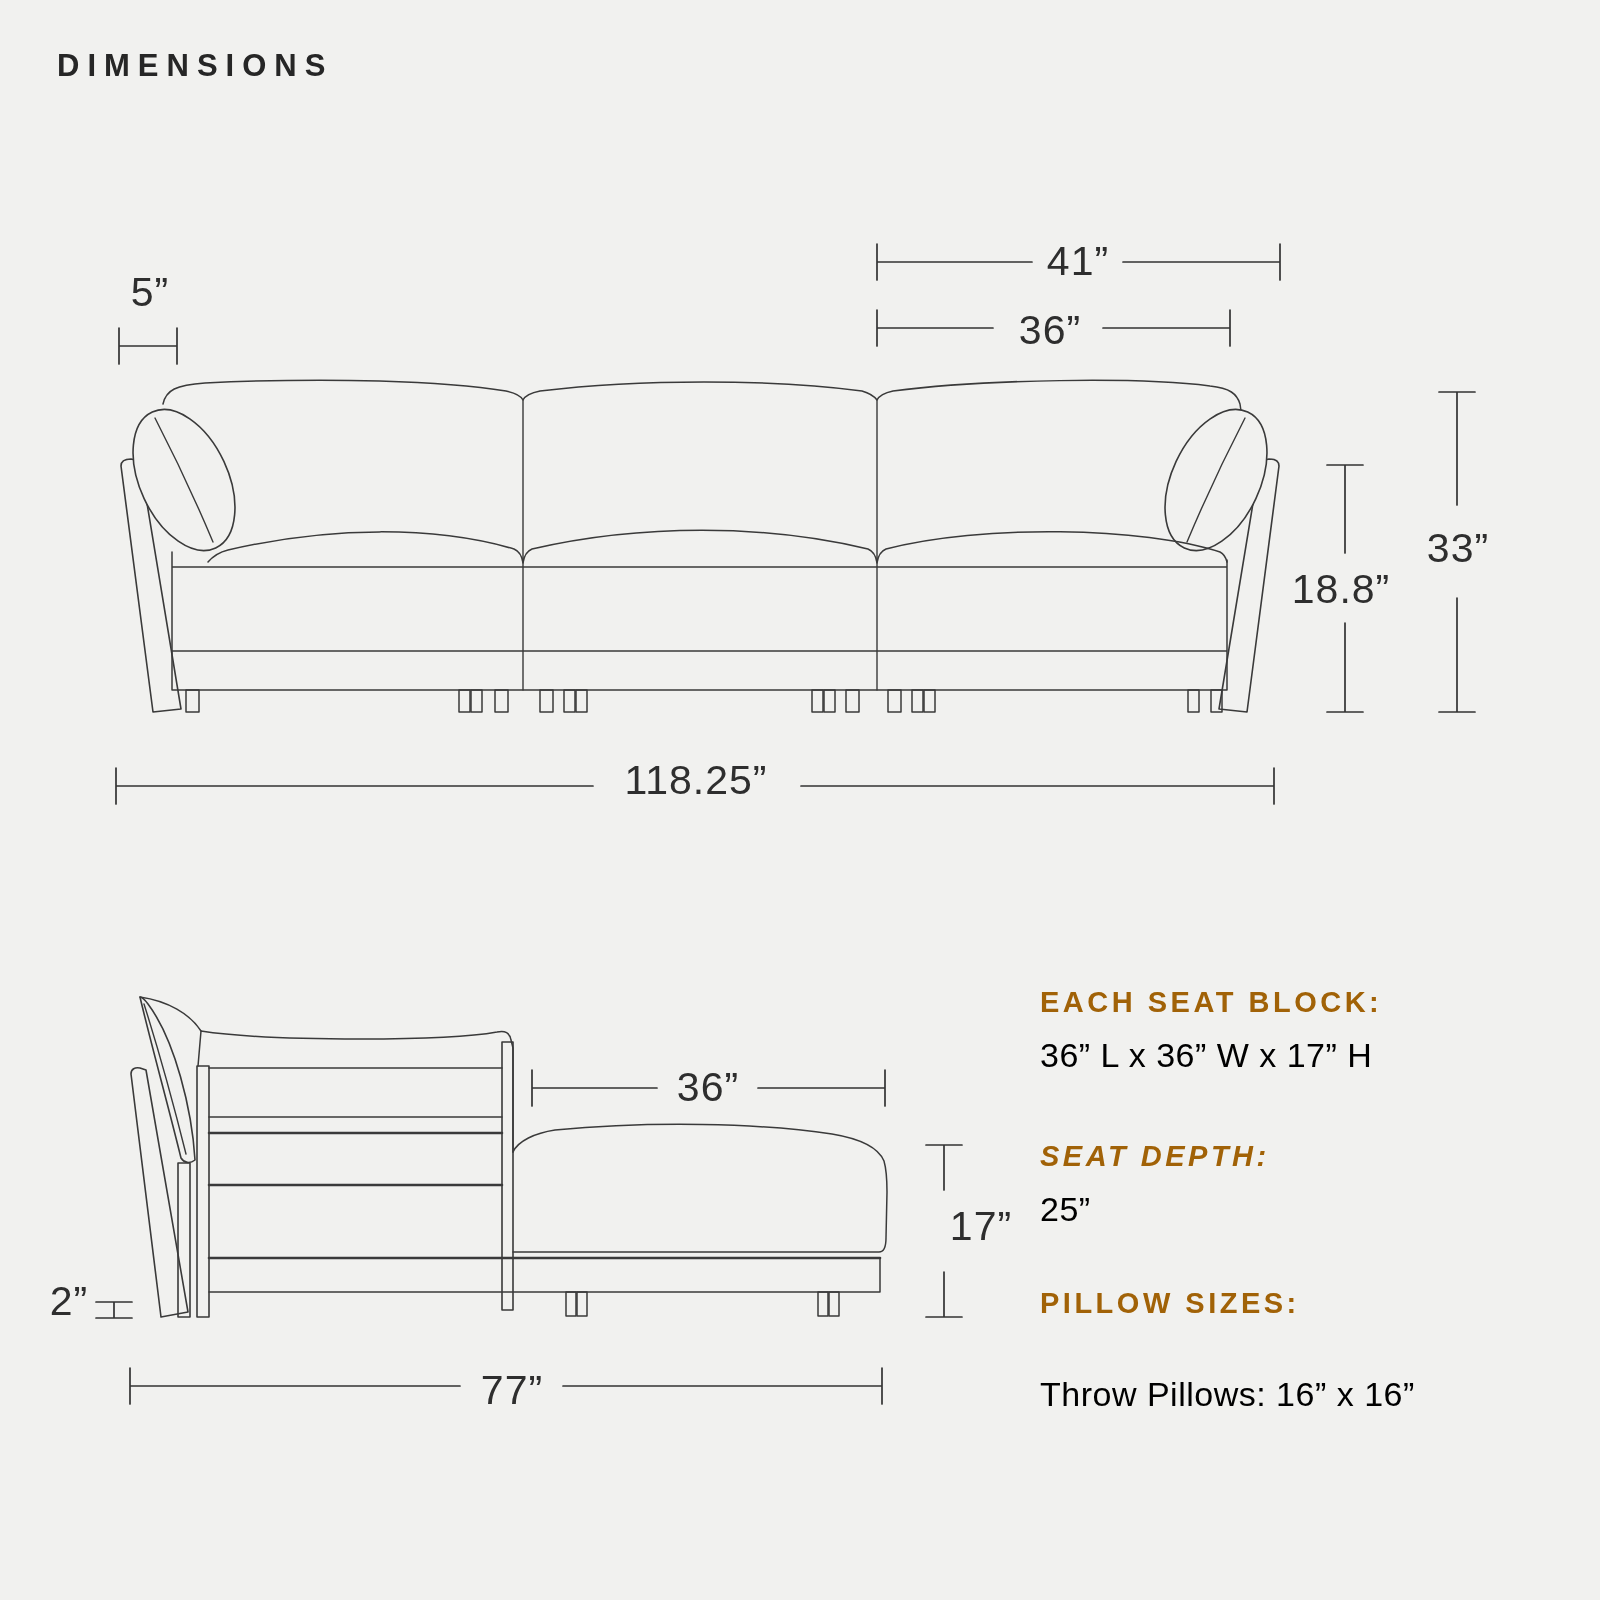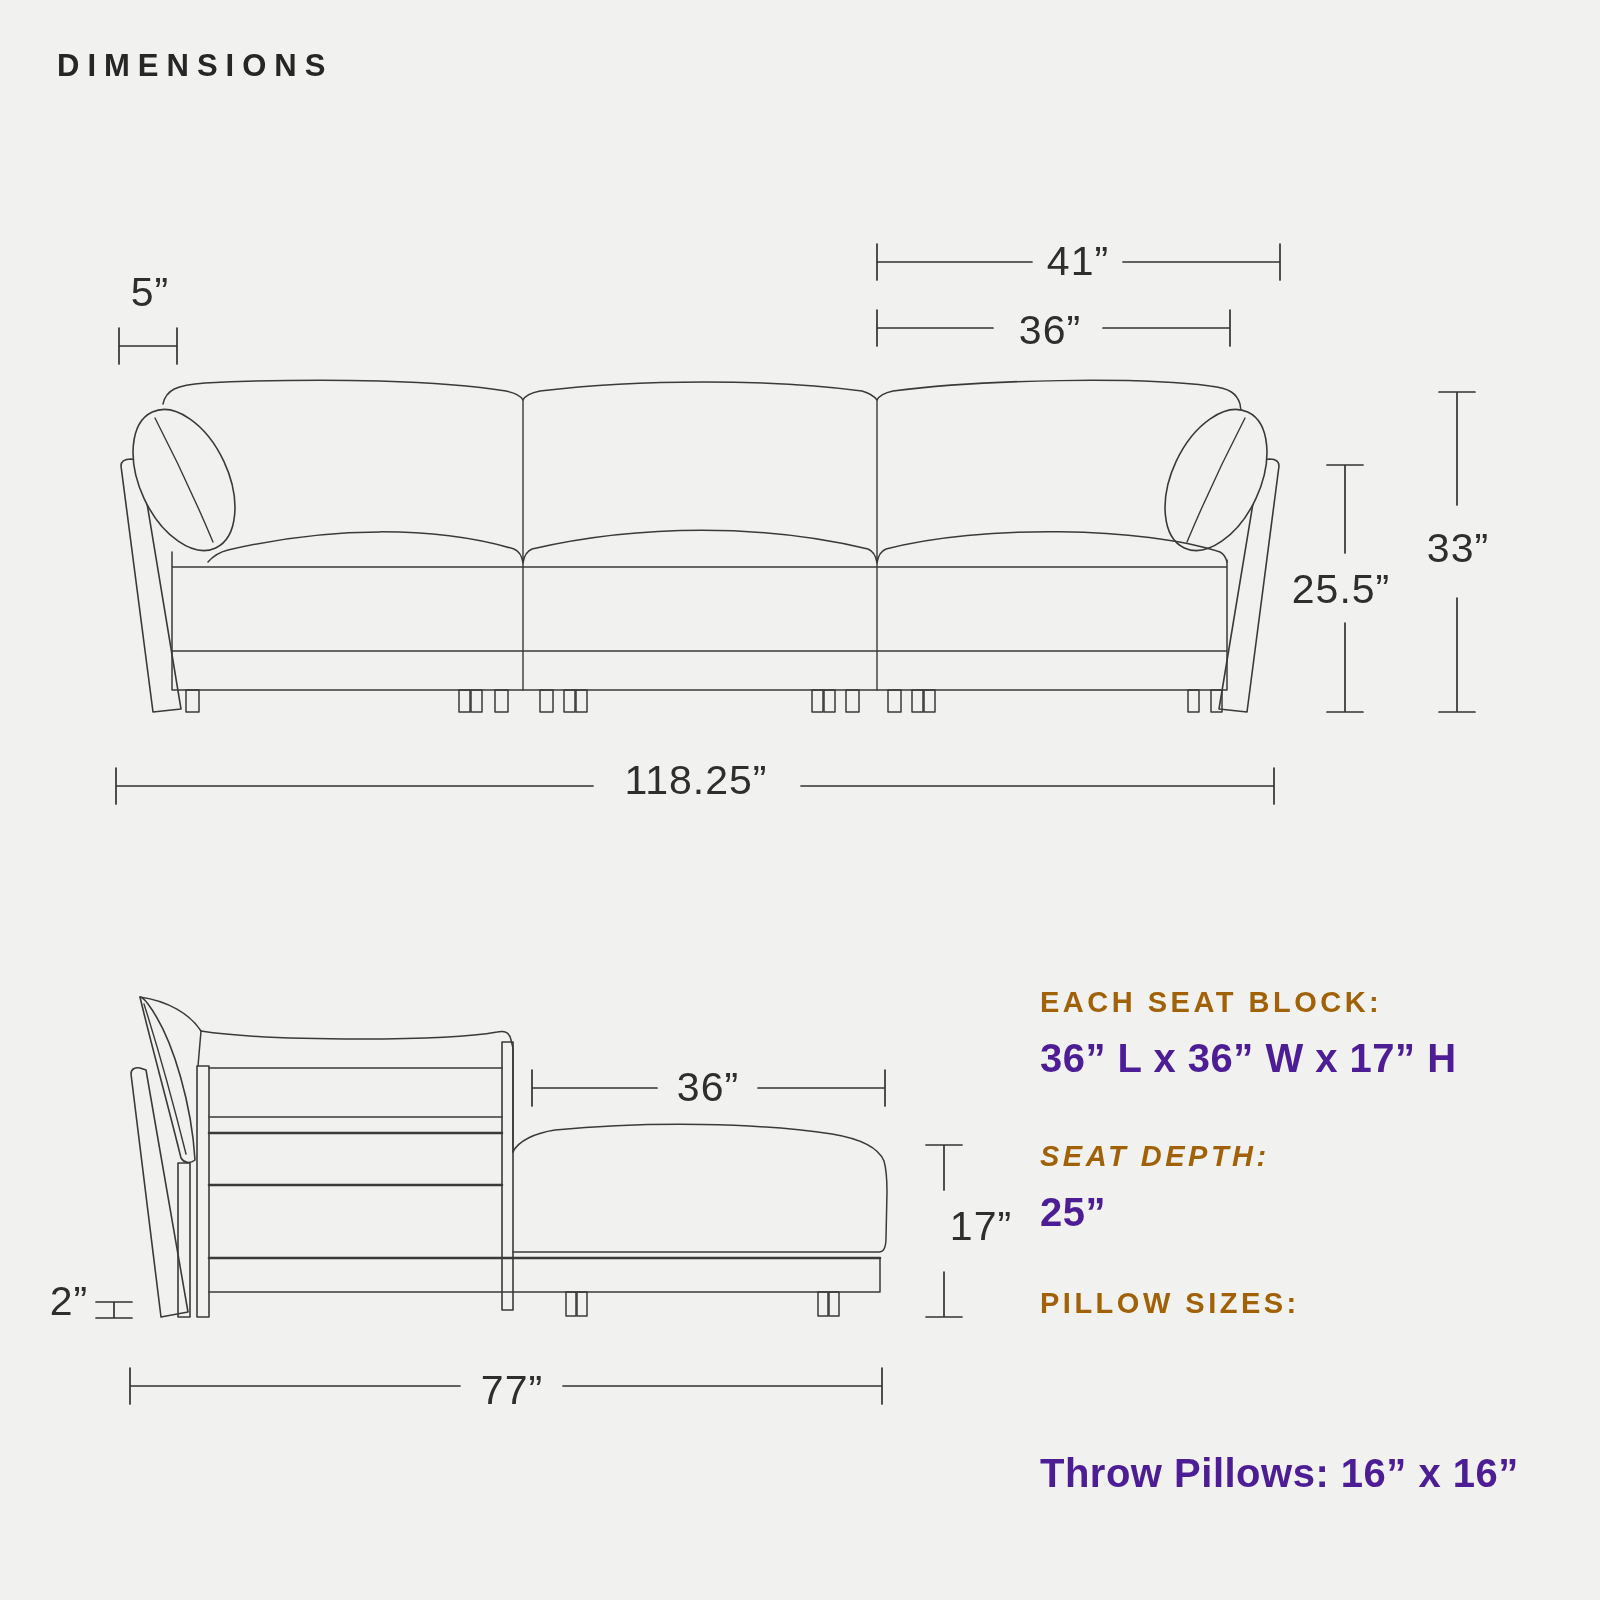--- a/index.html
+++ b/index.html
@@ -24,24 +24,24 @@
   .dim-36t {left:1050px;top:330px;}
   .dim-33  {left:1458px;top:548px;}
   .dim-255 {left:1341px;top:589px;}
   .dim-118 {left:696px;top:780px;}
   .dim-36s {left:708px;top:1087px;}
   .dim-17  {left:945px;top:1226px;margin-left:36px;}
   .dim-2   {left:69px;top:1301px;}
   .dim-77  {left:512px;top:1390px;}
   .spec{left:1040px;}
   .spec-heading{font-size:29px;font-weight:bold;letter-spacing:3.5px;color:#a16207;}
-  .spec-line{font-size:40px;font-weight:700;letter-spacing:0.5px;color:#4c1d95;}
+  .spec-line{font-size:34px;font-weight:400;letter-spacing:0.5px;color:#000000;}
   .sh1{top:986px;} .sb1{top:1036px;}
   .sh2{top:1140px;font-style:italic;} .sb2{top:1190px;}
-  .sh3{top:1287px;} .sb3{top:1337px;} .sb4{top:1394px;} .sb5{top:1451px;}
+  .sh3{top:1287px;} .sb3{top:1337px;} .sb4{top:1394px;} .sb5{top:1375px;}
 </style>
 </head>
 <body>
 
 <div class="stage">
 
   <svg class="lineart" width="1600" height="1600" viewBox="0 0 1600 1600" fill="none" stroke="#3a3a3a" stroke-width="1.6" stroke-linecap="round" stroke-linejoin="round">
 
     <g>
 
@@ -144,21 +144,21 @@
       <path d="M130,1368 L130,1404 M882,1368 L882,1404 M130,1386 L460,1386 M563,1386 L882,1386"></path>
     </g>
   </svg>
 
   <div class="label page-title">DIMENSIONS</div>
 
   <div class="label dim dim-5">5”</div>
   <div class="label dim dim-41">41”</div>
   <div class="label dim dim-36t">36”</div>
   <div class="label dim dim-33">33”</div>
-  <div class="label dim dim-255">25.5”</div>
+  <div class="label dim dim-255">18.8”</div>
   <div class="label dim dim-118">118.25”</div>
 
   <div class="label dim dim-36s">36”</div>
   <div class="label dim dim-17">17”</div>
   <div class="label dim dim-2">2”</div>
   <div class="label dim dim-77">77”</div>
 
   <div class="label spec spec-heading sh1">EACH SEAT BLOCK:</div>
   <div class="label spec spec-line sb1">36” L x 36” W x 17” H</div>
 

